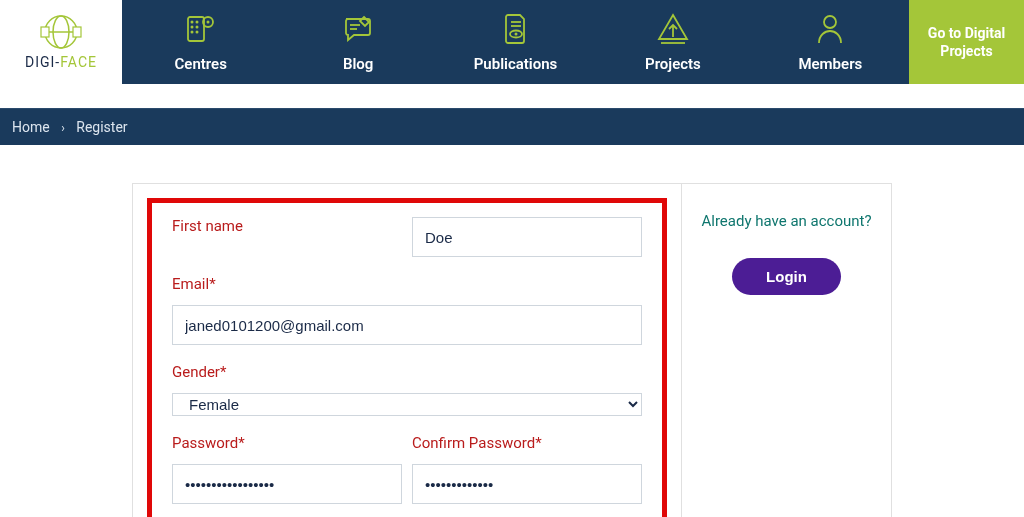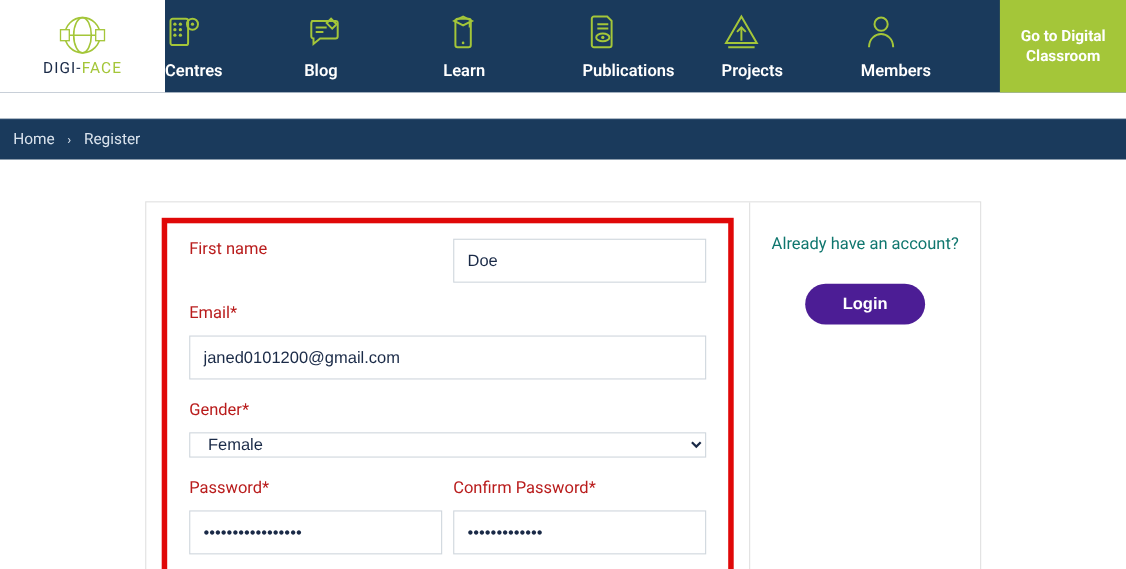--- a/index.html
+++ b/index.html
@@ -9,21 +9,21 @@
       color: #1a2a47;
       width: 1024px;
     }
     .header {
       display: flex;
       background: #1a3a5c;
       height: 84px;
     }
     .logo-box {
       background: #fff;
-      width: 150px;
+      width: 122px;
       display: flex;
       align-items: center;
       justify-content: center;
       padding: 8px;
     }
     .logo {
       text-align: center;
     }
     .logo-icon {
       display: inline-block;
@@ -36,21 +36,21 @@
     }
     .logo-text .accent { color: #a4c639; }
     .nav {
       display: flex;
       flex: 1;
     }
     .nav-item {
       flex: 1;
       display: flex;
       flex-direction: column;
-      align-items: flex-start;
+      align-items: center;
       justify-content: center;
       color: #fff;
       cursor: pointer;
       gap: 8px;
     }
     .nav-icon {
       height: 36px;
       display: flex;
       align-items: center;
       justify-content: center;
@@ -199,31 +199,20 @@
           <line x1="10" y1="14" x2="20" y2="14"></line>
           <line x1="10" y1="18" x2="17" y2="18"></line>
           <path d="M24 6 l5 5 -4 4 -5 -5 z"></path>
         </svg>
       </span>
       <span class="nav-label">Blog</span>
     </div>
     <div class="nav-item">
       <span class="nav-icon">
         <svg width="36" height="36" viewBox="0 0 36 36" fill="none" stroke="#a4c639" stroke-width="1.8">
-          <rect x="11" y="6" width="14" height="26" rx="2"></rect>
-          <circle cx="18" cy="28" r="1.2" fill="#a4c639" stroke="none"></circle>
-          <path d="M10 8 l8 -4 l8 4 l-8 4 z"></path>
-          <path d="M24 10 v4"></path>
-        </svg>
-      </span>
-      <span class="nav-label">Learn</span>
-    </div>
-    <div class="nav-item">
-      <span class="nav-icon">
-        <svg width="36" height="36" viewBox="0 0 36 36" fill="none" stroke="#a4c639" stroke-width="1.8">
           <path d="M10 4 h12 l4 4 v22 a2 2 0 0 1 -2 2 h-14 a2 2 0 0 1 -2 -2 v-24 a2 2 0 0 1 2 -2 z"></path>
           <line x1="13" y1="11" x2="23" y2="11"></line>
           <line x1="13" y1="15" x2="23" y2="15"></line>
           <ellipse cx="18" cy="23" rx="6" ry="3.5"></ellipse>
           <circle cx="18" cy="23" r="1.5" fill="#a4c639" stroke="none"></circle>
         </svg>
       </span>
       <span class="nav-label">Publications</span>
     </div>
     <div class="nav-item">
@@ -242,21 +231,21 @@
         <svg width="36" height="36" viewBox="0 0 36 36" fill="none" stroke="#a4c639" stroke-width="1.8">
           <circle cx="18" cy="11" r="6"></circle>
           <path d="M7 32 c0 -8 6 -12 11 -12 s11 4 11 12"></path>
         </svg>
       </span>
       <span class="nav-label">Members</span>
     </div>
   </div>
 
   <div class="cta">
-    <span>Go to Digital Classroom</span>
+    <span>Go to Digital Projects</span>
   </div>
 </div>
 
 <div class="breadcrumb">
   <span class="bc-link">Home</span>
   <span class="sep">›</span>
   <span>Register</span>
 </div>
 
 <div class="content">

